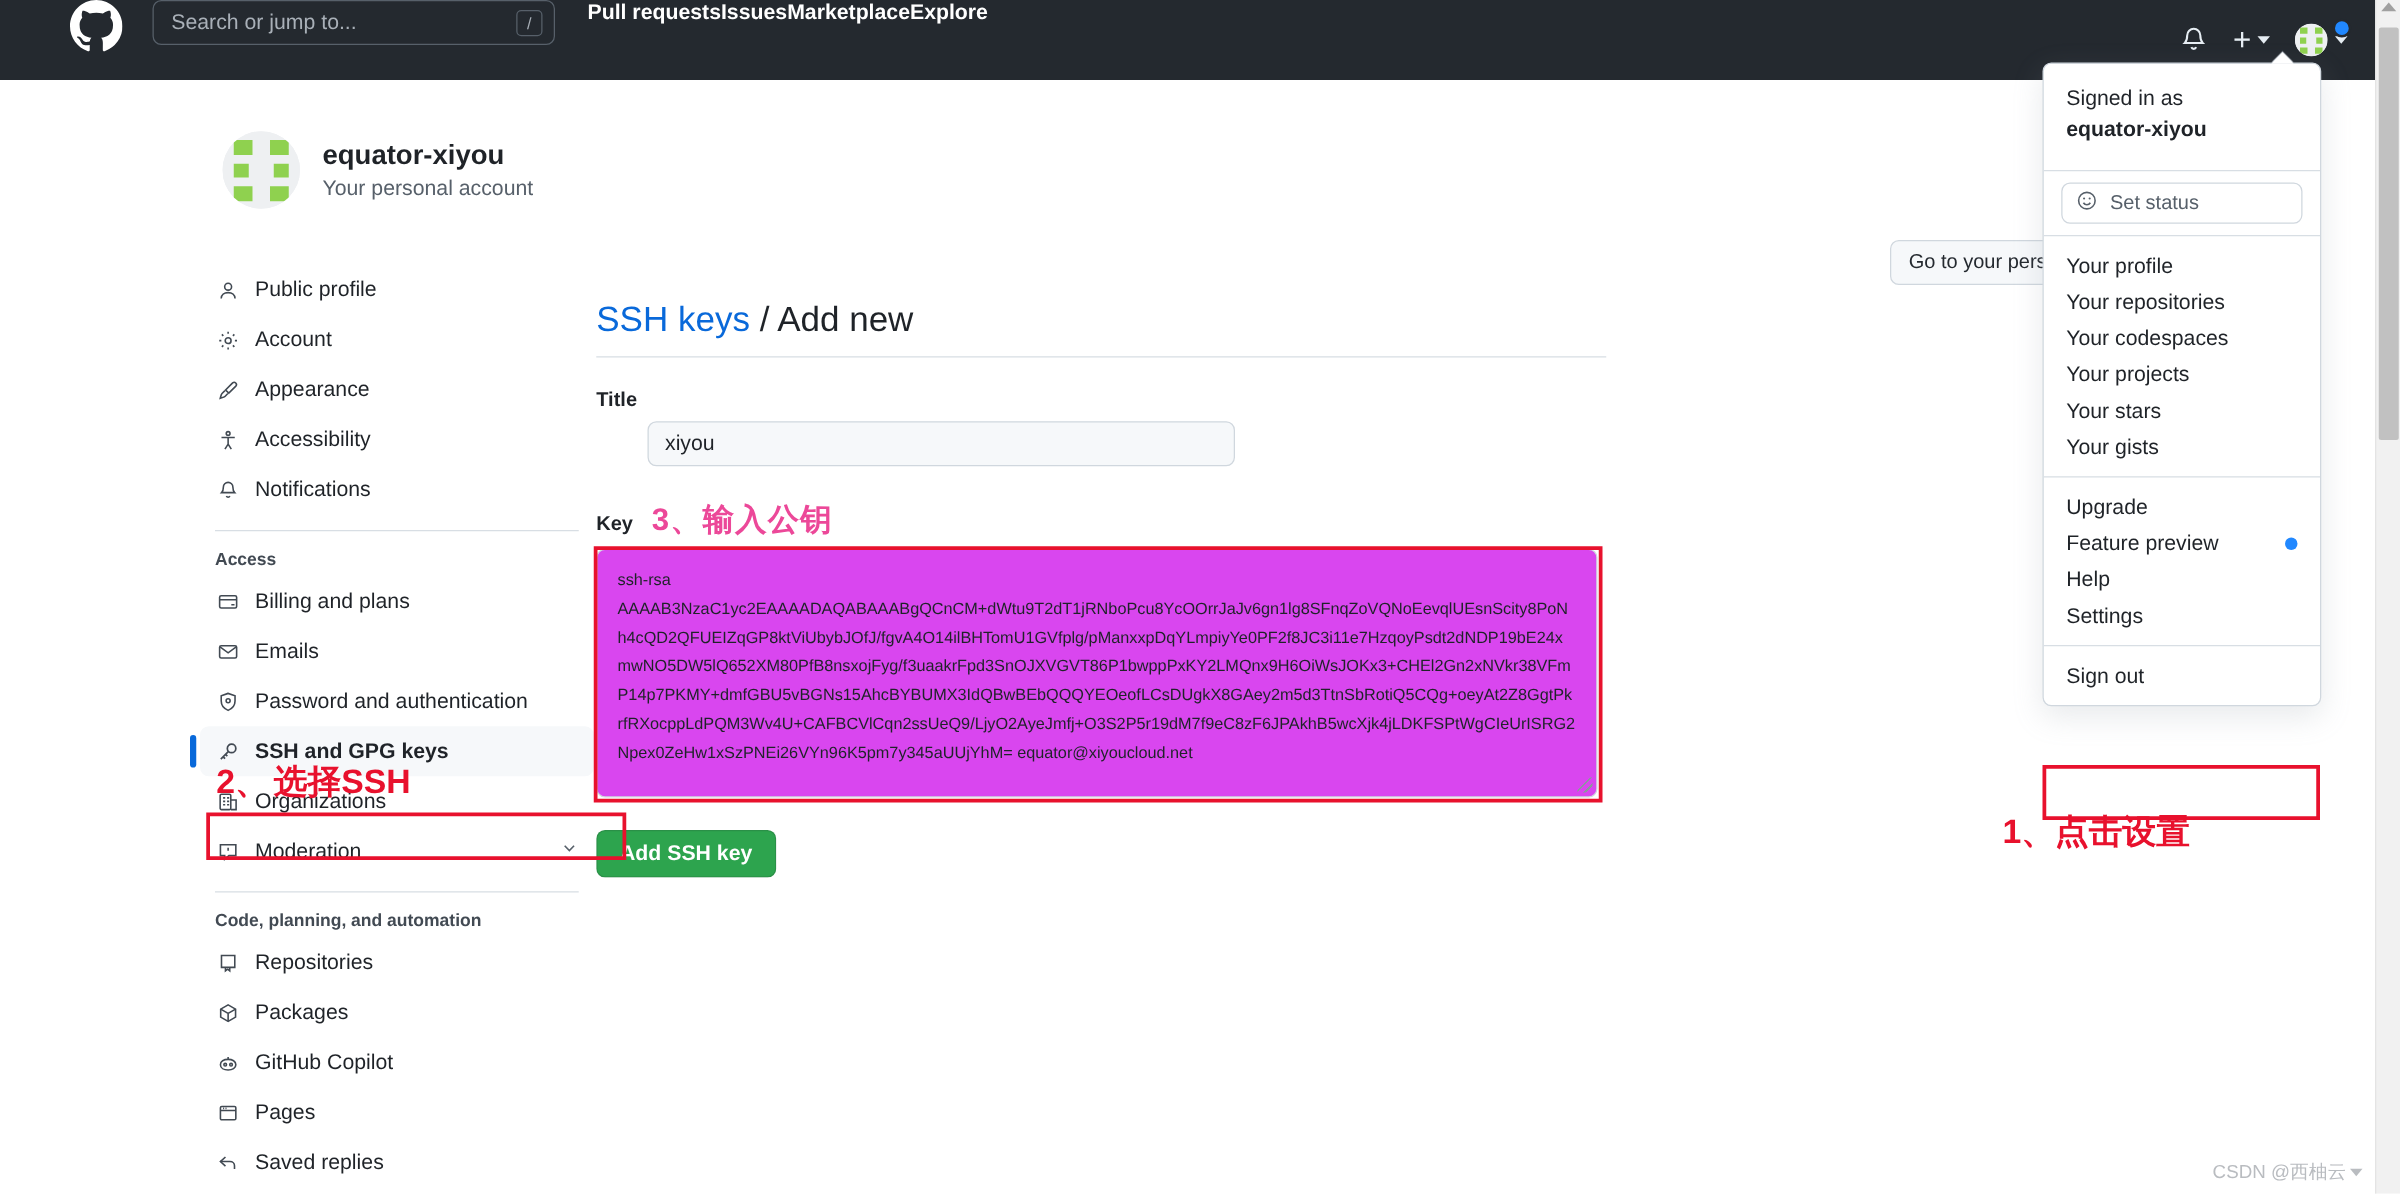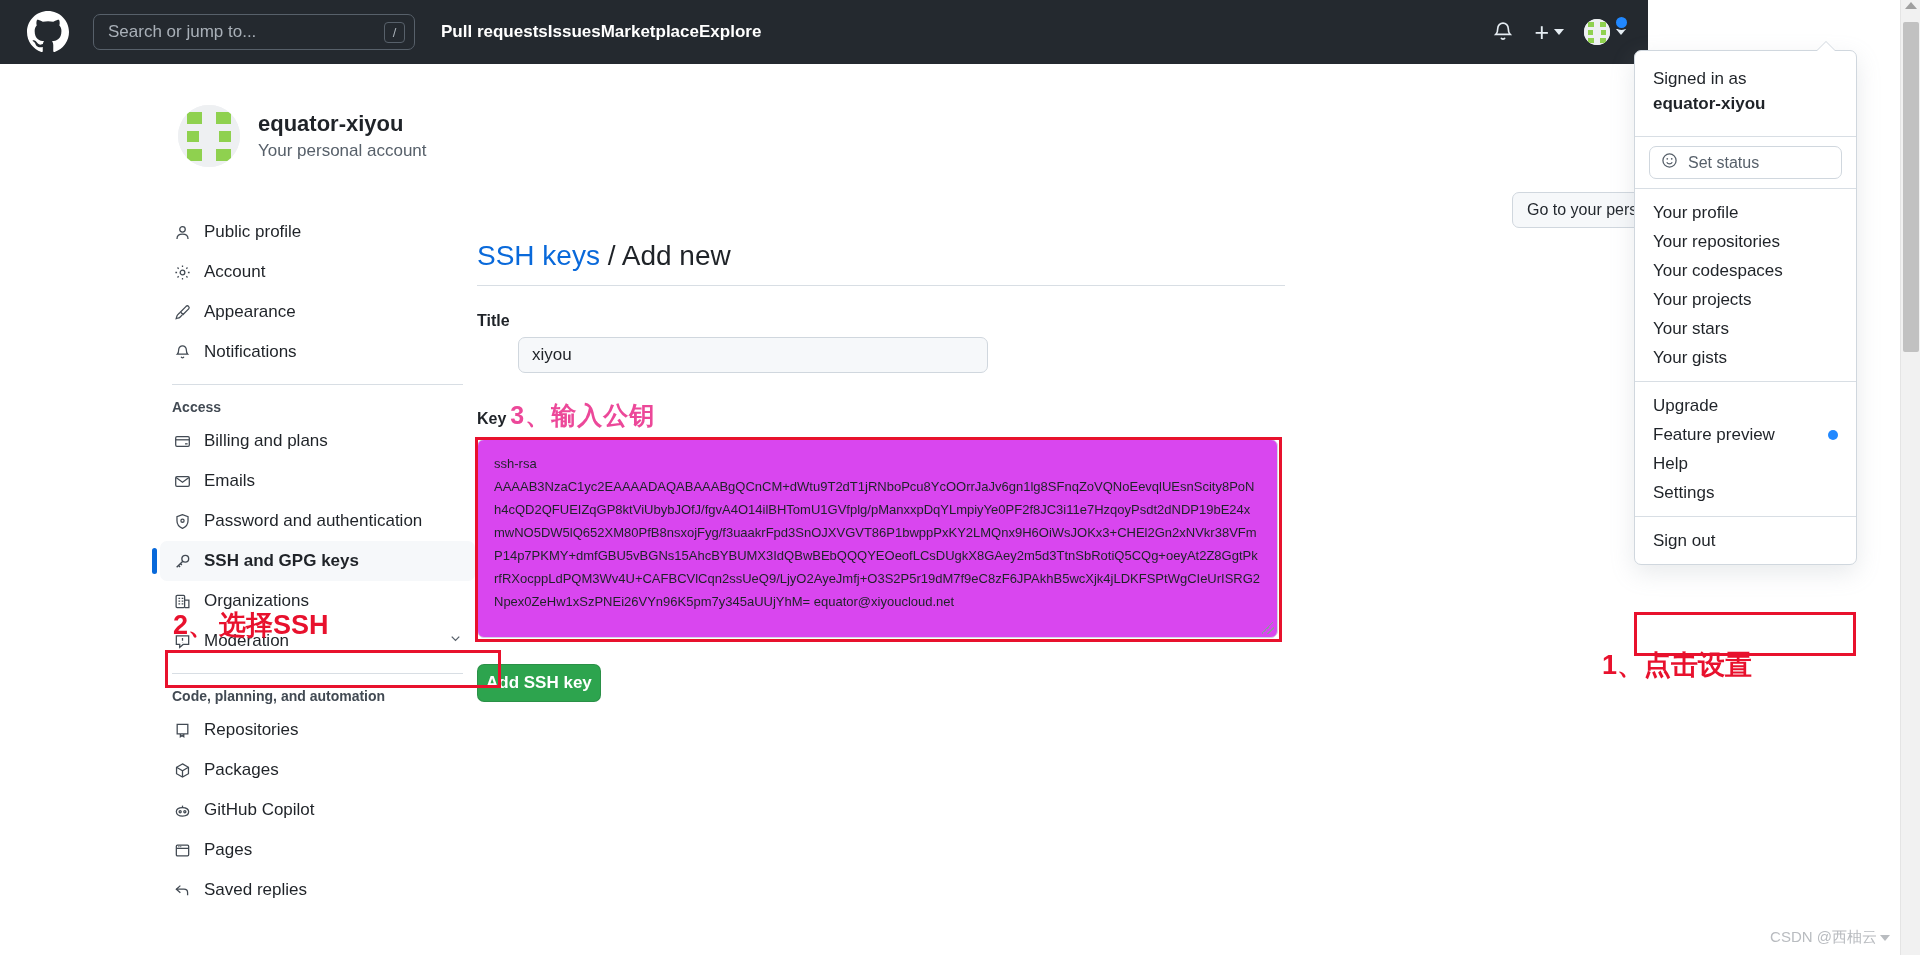--- a/index.html
+++ b/index.html
@@ -7,24 +7,24 @@
     width: 1920px; height: 955px;
     background: #ffffff;
     font-family: "Liberation Sans", sans-serif;
     overflow: hidden;
   }
   #root { position: relative; width: 1920px; height: 955px; background:#fff; }
 
   
   .header {
     position: absolute; top: 0; left: 0;
-    width: 1648px; height: 64px;
+    width: 1900px; height: 64px;
     background: #24292f;
-    display: flex; align-items: center;
-    padding: 0 5px;
+    display: flex; align-items: flex-start;
+    padding: 0 34px;
   }
   .gh-logo { width: 42px; height: 42px; margin-left: 22px; color:#fff; flex:none; }
   .search-box {
     margin-left: 24px;
     width: 322px; height: 36px;
     border: 1px solid #57606a; border-radius: 7px;
     background: transparent;
     display: flex; align-items: center;
     padding: 0 9px 0 14px;
   }
@@ -122,21 +122,21 @@
 
   .field-label { font-size: 16px; font-weight: 600; color: #1f2328; margin-top: 26px; display:inline-block; }
   .text-input {
     margin-top: 7px; width: 470px; height: 36px;
     border: 1px solid #d0d7de; border-radius: 7px;
     background: #f6f8fa; color: #1f2328;
     font-size: 17px; padding: 0 13px;
     display: flex; align-items: center; margin-left: 41px;
   }
 
-  .key-row { margin-top: 26px; display: flex; align-items: baseline; gap: 4px; }
+  .key-row { margin-top: 26px; display: flex; align-items: baseline; gap: 15px; }
   .key-label { font-size: 16px; font-weight: 600; color:#1f2328; }
   .annot-3 { font-size: 25px; font-weight: 700; color: #ec4899; letter-spacing: 1px; }
 
   .key-area-wrap { position: relative; margin-top: 7px; }
   .key-area {
     width: 801px; height: 199px;
     border: 1px solid #d0d7de; border-radius: 7px;
     background: #d946ef;
     padding: 12px 16px;
     font-size: 13px; line-height: 23px;
@@ -154,21 +154,21 @@
   }
   .red-box-key {
     position: absolute; left: -2px; top: -2px;
     width: 807px; height: 205px;
     border: 3px solid #e8112d; pointer-events: none;
   }
 
   .add-btn {
     margin-top: 26px;
     display: inline-flex; align-items: center; justify-content: center;
-    height: 38px; padding: 0 8px;
+    height: 38px; padding: 0 18px;
     background: #2da44e; color: #ffffff;
     border: 1px solid rgba(27,31,36,0.15); border-radius: 7px;
     font-size: 17px; font-weight: 700;
   }
 
   
   .annot-2 {
     position: absolute; left: 173px; top: 543px;
     font-size: 27px; font-weight: 700; color: #e8112d;
   }
@@ -334,20 +334,29 @@
           <svg viewBox="0 0 16 16" width="17" height="17" fill="none" stroke="currentColor" stroke-width="1.2">
               <path d="M11.4 2.2 6.1 7.5l2.4 2.4 5.3-5.3a1.7 1.7 0 0 0-2.4-2.4Z"></path>
               <path d="M5.6 8 3.4 10.2c-.7.7-.9 2.2-1.3 3.5 1.3-.4 2.8-.6 3.5-1.3L7.8 10.2"></path>
             </svg>
         </span>
         <span>Appearance</span>
       </div>
       <div class="side-item">
         <span class="ic">
           <svg viewBox="0 0 16 16" width="17" height="17" fill="none" stroke="currentColor" stroke-width="1.2">
+              <circle cx="8" cy="2.6" r="1.4"></circle>
+              <path d="M3 5.6h10M8 5.6v5M8 10.6 5.6 14.4M8 10.6l2.4 3.8"></path>
+            </svg>
+        </span>
+        <span>Accessibility</span>
+      </div>
+      <div class="side-item">
+        <span class="ic">
+          <svg viewBox="0 0 16 16" width="17" height="17" fill="none" stroke="currentColor" stroke-width="1.2">
               <path d="M8 1.8a3.6 3.6 0 0 0-3.6 3.6c0 2.8-1 3.8-1.3 4.1h9.8c-.3-.3-1.3-1.3-1.3-4.1A3.6 3.6 0 0 0 8 1.8Z"></path>
               <path d="M6.7 12.1a1.4 1.4 0 0 0 2.6 0"></path>
             </svg>
         </span>
         <span>Notifications</span>
       </div>
 
       <div class="side-divider"></div>
       <div class="side-heading">Access</div>
 

